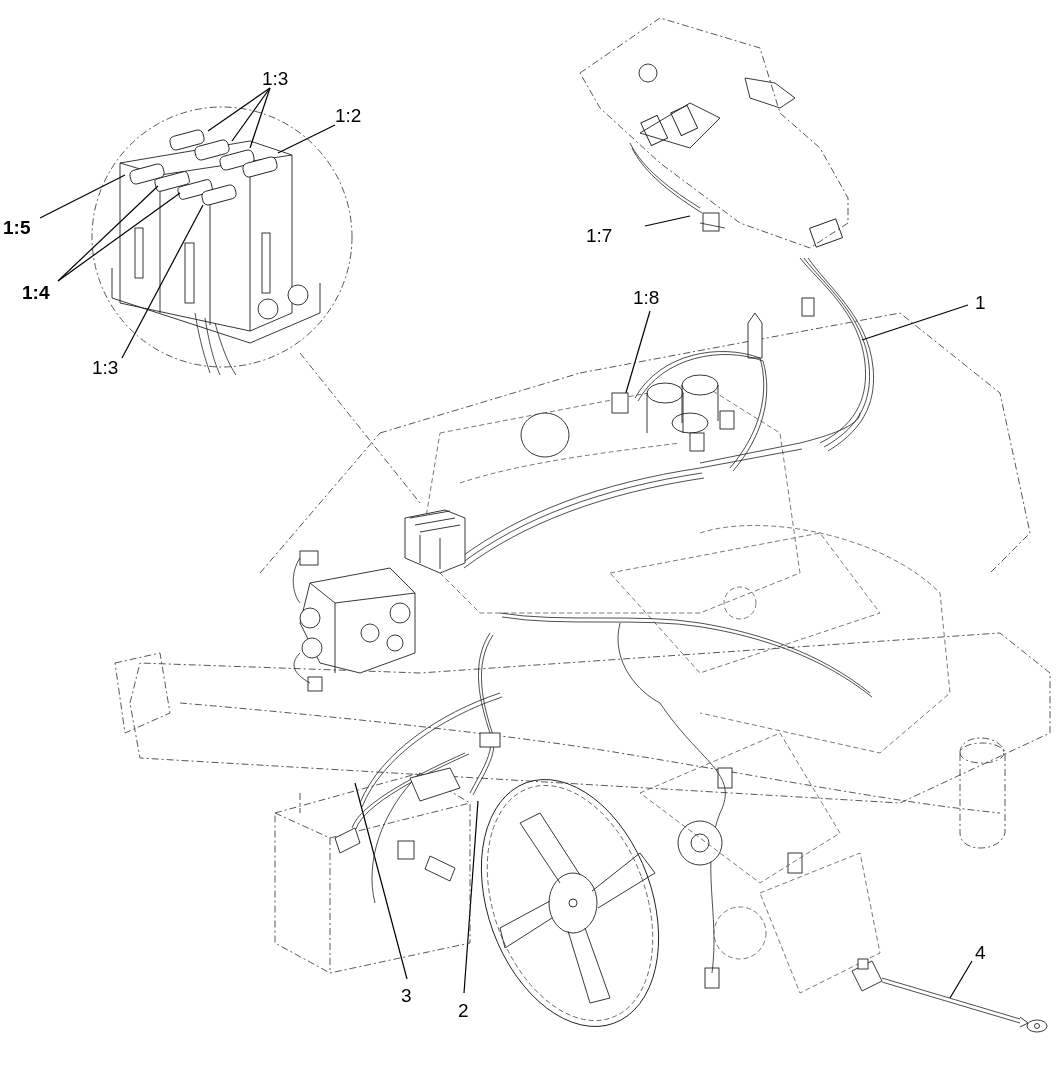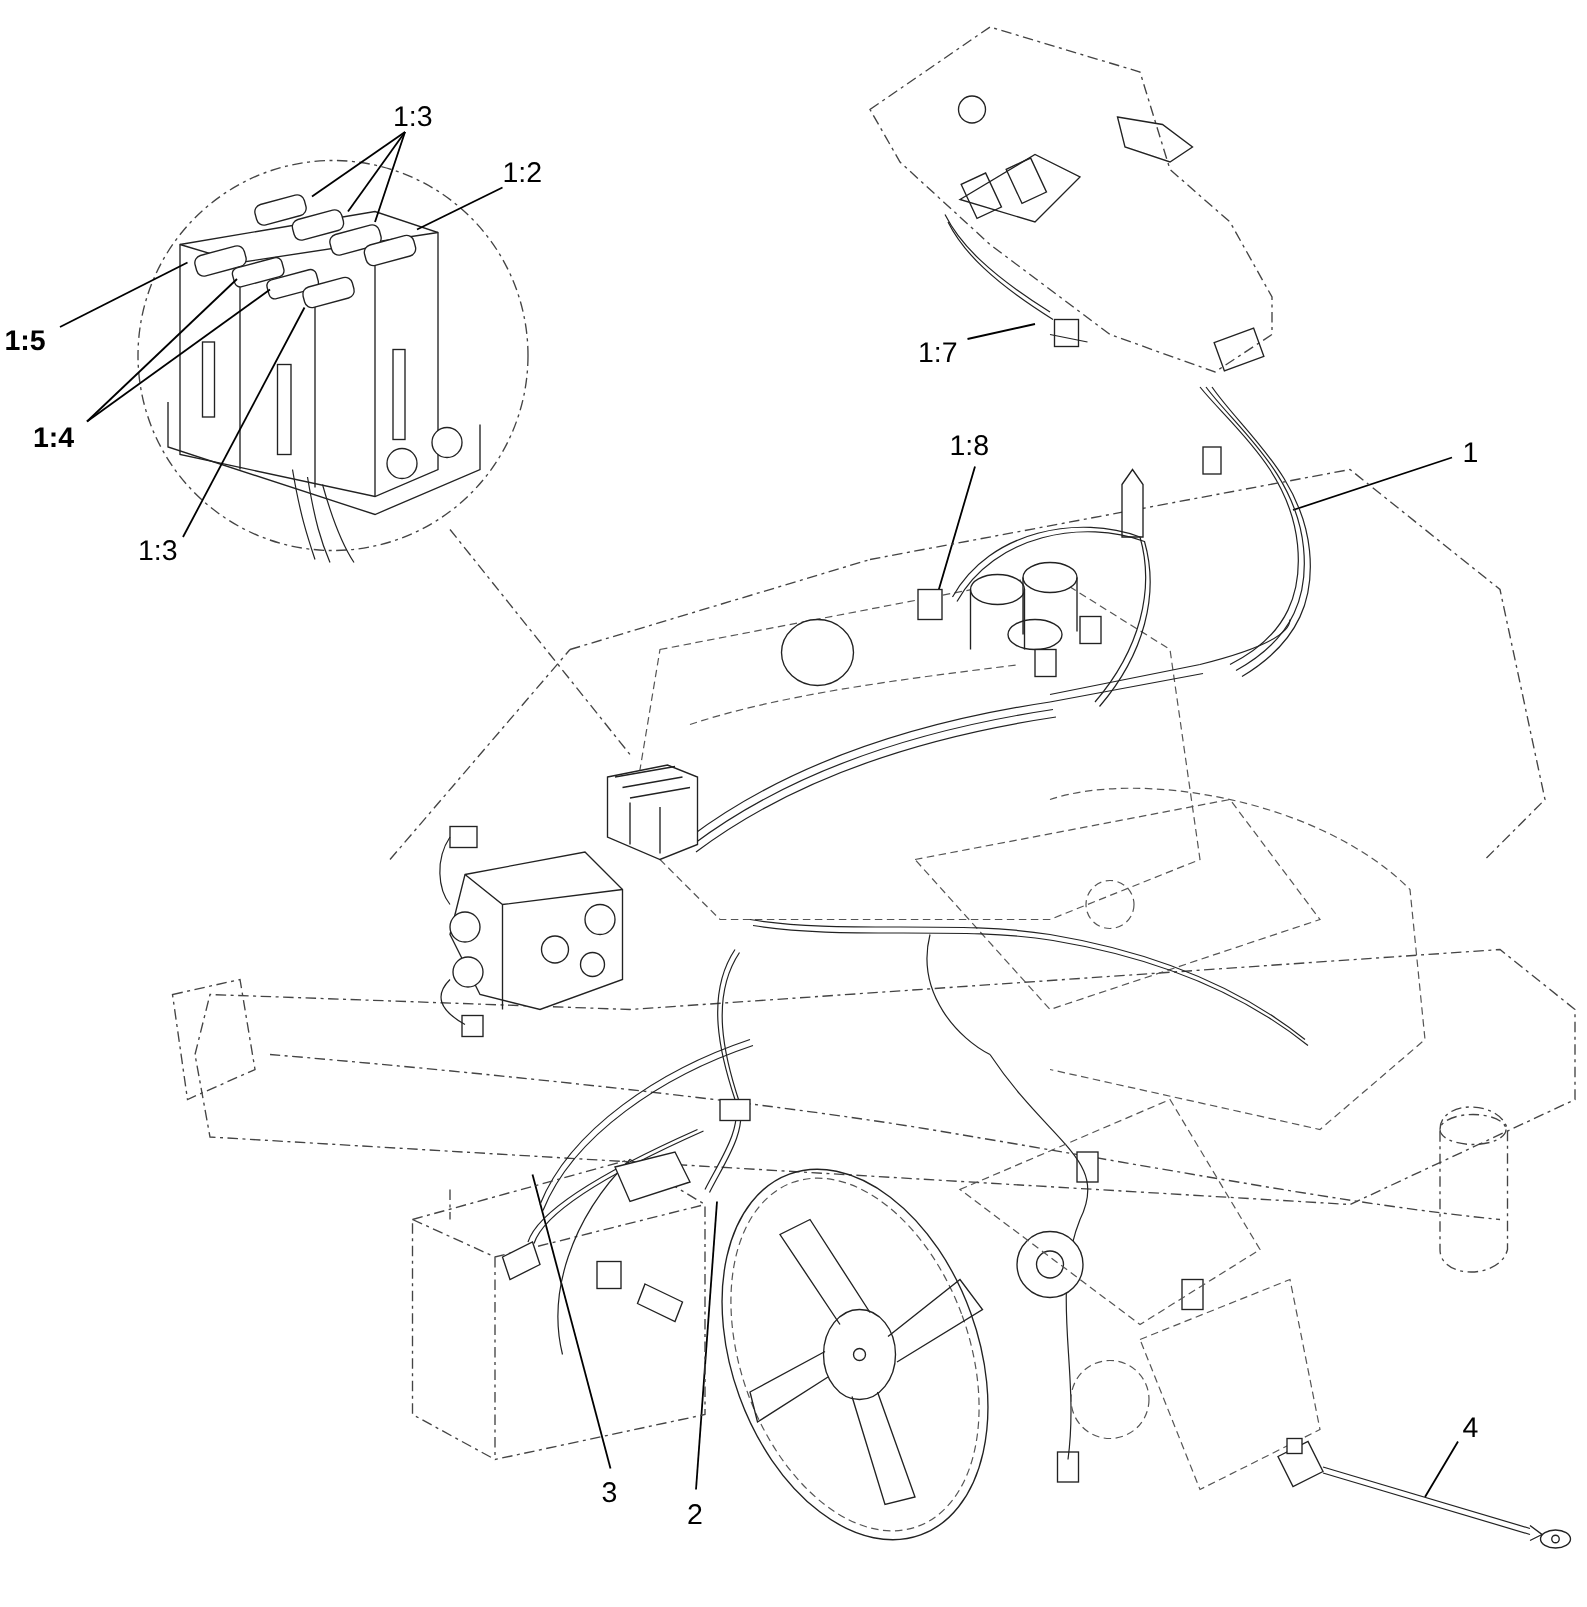--- a/index.html
+++ b/index.html
@@ -209,19 +209,19 @@
       <path d="M1020 1004 L1028 1010 L1020 1014" class="thin"></path>
     </g>
   </svg>
 
   
   <span class="callout-label" style="left:262px; top:56px;">1:3</span>
   <span class="callout-label" style="left:335px; top:93px;text-align:center;">1:2</span>
   <span class="callout-label" style="left:3px;   top:205px;font-weight:bold;">1:5</span>
   <span class="callout-label" style="left:22px;  top:270px;font-weight:bold;">1:4</span>
   <span class="callout-label" style="left:92px;  top:345px;">1:3</span>
-  <span class="callout-label" style="left:612px; top:213px;">1:7</span>
+  <span class="callout-label" style="left:586px; top:213px;">1:7</span>
   <span class="callout-label" style="left:633px; top:275px;">1:8</span>
   <span class="callout-label" style="left:975px; top:280px;">1</span>
   <span class="callout-label" style="left:401px; top:973px;">3</span>
   <span class="callout-label" style="left:458px; top:988px;">2</span>
   <span class="callout-label" style="left:975px; top:930px;">4</span>
 </div>
 
 </body></html>

